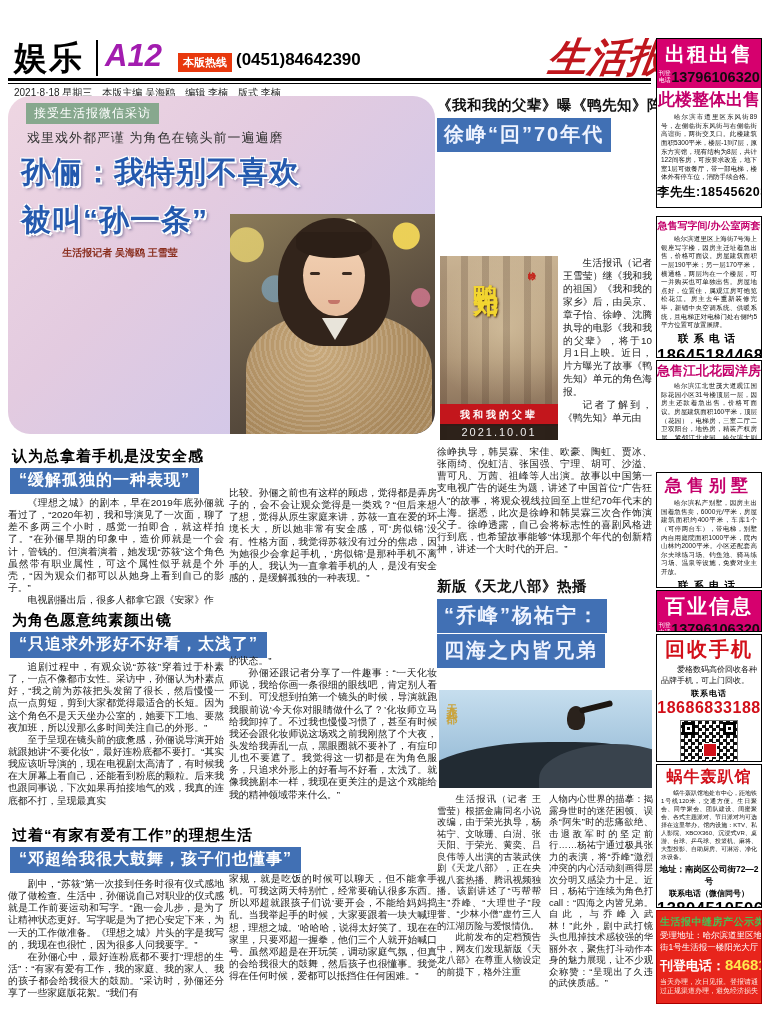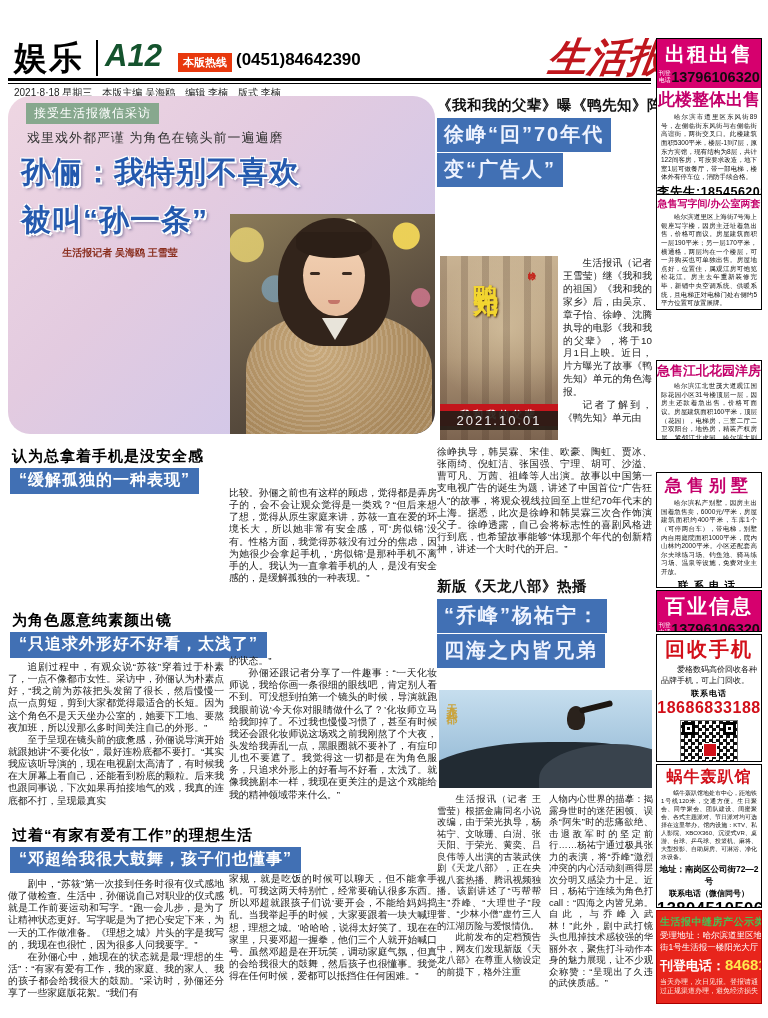--- a/index.html
+++ b/index.html
@@ -5,21 +5,21 @@
   html,body{margin:0;padding:0;background:#e9e9e9;}
   #page{position:relative;width:768px;height:1018px;background:#ffffff;margin:0 auto;
         font-family:"Liberation Sans","DejaVu Sans",sans-serif;color:#111;overflow:hidden;}
   .abs{position:absolute;}
   p{margin:0;text-indent:2em;}
   p.cont{text-indent:0;}
   .bodycol{font-size:9.8px;line-height:1.24;text-align:justify;color:#1a1a1a;}
   
   .hdr-section{font-size:33px;font-weight:bold;letter-spacing:2px;color:#000;text-align:right;}
   .hdr-div{width:2px;height:36px;background:#000;}
-  .hdr-page{font-size:31px;font-weight:bold;color:#14532d;font-style:italic;}
+  .hdr-page{font-size:31px;font-weight:bold;color:#a21caf;font-style:italic;}
   .hotline-badge{background:#e8380d;color:#fff;font-size:11px;font-weight:bold;padding:2px 5px;}
   .hotline-num{font-size:17px;font-weight:bold;color:#000;}
   .masthead{font-size:40px;font-weight:bold;font-style:italic;color:#c0161d;
             font-family:"DejaVu Serif","Liberation Serif",serif;transform:skewX(-8deg);}
   .rule{border-top:3px solid #000;border-bottom:1px solid #000;height:2px;width:643px;}
   .dateline{font-size:10px;color:#222;}
   
   .card{width:427px;height:338px;border-radius:22px;overflow:hidden;
         background:linear-gradient(135deg,#eed6e2 0%,#e3cbe0 40%,#d3c8e8 75%,#cdd2ec 100%);}
   .tag{display:inline-block;background:#87a88e;color:#fff;font-size:12px;padding:2px 8px;letter-spacing:1px;}
@@ -66,22 +66,22 @@
   .poster{width:118px;height:184px;overflow:hidden;position:absolute;
     background:
       repeating-linear-gradient(90deg,rgba(70,48,34,.22) 0 7px,rgba(0,0,0,0) 7px 21px),
       radial-gradient(circle at 55% 40%,rgba(255,240,200,.35),rgba(0,0,0,0) 60%),
       linear-gradient(#c9b393 0%,#ab9274 55%,#7c6450 100%);}
   .poster-title{position:absolute;left:30px;top:8px;color:#f2d530;font-size:25px;font-weight:bold;
                 text-shadow:1px 1px 2px rgba(60,30,0,.8);letter-spacing:4px;}
   .poster-credit{position:absolute;right:22px;top:10px;color:#c4251c;font-size:8px;font-weight:bold;}
   .poster-band{position:absolute;left:0;bottom:14px;width:100%;background:#c3161c;color:#fff;
                font-size:10px;font-weight:bold;text-align:center;letter-spacing:3px;padding:4px 0;}
-  .poster-date{position:absolute;left:0;bottom:10px;width:100%;background:rgba(38,28,22,.92);color:#eee;
-               font-size:13px;text-align:center;letter-spacing:2px;padding:2px 0;}
+  .poster-date{position:absolute;left:0;bottom:0;width:100%;background:rgba(38,28,22,.92);color:#eee;
+               font-size:11px;text-align:center;letter-spacing:2px;padding:2px 0;}
   .still{width:213px;height:98px;overflow:hidden;position:absolute;
          background:linear-gradient(#c6deee 0%,#9dc0da 70%,#86a9c4 100%);}
   .still-mass{position:absolute;left:-20px;bottom:-34px;width:260px;height:80px;background:#222b33;
               border-radius:50% 40% 0 0;}
   .still-mass2{position:absolute;left:100px;bottom:-20px;width:140px;height:64px;background:#39434d;
                border-radius:60% 50% 0 0;}
   .still-head{position:absolute;left:128px;top:16px;width:18px;height:24px;background:#2a221c;border-radius:50% 50% 40% 40%;}
   .still-hairs{position:absolute;left:140px;top:14px;width:34px;height:6px;background:#1d1712;border-radius:3px;transform:rotate(-14deg);}
   .still-title{position:absolute;left:5px;top:5px;color:#caa43c;font-size:11px;font-weight:bold;letter-spacing:3px;}
   
@@ -137,48 +137,51 @@
       <div class="p-bangs"></div>
       <div class="p-eye" style="left:80px;"></div>
       <div class="p-eye" style="left:112px;"></div>
       <div class="p-mouth"></div>
       <div class="p-shirt"></div>
     </div>
   </div>
 
   <div class="abs sec-h" style="left:12px;top:447px;">认为总拿着手机是没安全感</div>
   <span class="abs hl" style="left:10px;top:468px;">“缓解孤独的一种表现”</span>
+  <div class="abs bodycol" style="left:8px;top:497px;width:216px;">
+    <p>《理想之城》的剧本，早在2019年底孙俪就看过了，“2020年初，我和导演见了一次面，聊了差不多两三个小时，感觉一拍即合，就这样拍了。”在孙俪早期的印象中，造价师就是一个会计，管钱的。但演着演着，她发现“苏筱”这个角色虽然带有职业属性，可这个属性似乎就是个外壳，“因为观众们都可以从她身上看到自己的影子。”</p>
+    <p>电视剧播出后，很多人都拿它跟《安家》作</p>
+  </div>
   <div class="abs bodycol" style="left:229px;top:487px;width:208px;">
     <p class="cont">比较。孙俪之前也有这样的顾虑，觉得都是弄房子的，会不会让观众觉得是一类戏？“但后来想了想，觉得从原生家庭来讲，苏筱一直在爱的环境长大，所以她非常有安全感，可‘房似锦’没有。性格方面，我觉得苏筱没有过分的焦虑，因为她很少会拿起手机，‘房似锦’是那种手机不离手的人。我认为一直拿着手机的人，是没有安全感的，是缓解孤独的一种表现。”</p>
   </div>
 
   <div class="abs sec-h" style="left:12px;top:611px;">为角色愿意纯素颜出镜</div>
   <span class="abs hl" style="left:10px;top:632px;">“只追求外形好不好看，太浅了”</span>
   <div class="abs bodycol" style="left:8px;top:661px;width:216px;">
     <p>追剧过程中，有观众说“苏筱”穿着过于朴素了，一点不像都市女性。采访中，孙俪认为朴素点好，“我之前为苏筱把头发留了很长，然后慢慢一点一点剪短，剪到大家都觉得最适合的长短。因为这个角色不是天天坐办公室的，她要下工地、要熬夜加班，所以没那么多时间关注自己的外形。”</p>
     <p>至于呈现在镜头前的疲惫感，孙俪说导演开始就跟她讲“不要化妆”，最好连粉底都不要打。“其实我应该听导演的，现在电视剧太高清了，有时候我在大屏幕上看自己，还能看到粉底的颗粒。后来我也跟同事说，下次如果再拍接地气的戏，我真的连底都不打，呈现最真实</p>
   </div>
   <div class="abs bodycol" style="left:229px;top:655px;width:208px;">
     <p class="cont">的状态。”</p>
     <p>孙俪还跟记者分享了一件趣事：“一天化妆师说，我给你画一条很细的眼线吧，肯定别人看不到。可没想到拍第一个镜头的时候，导演就跑我眼前说‘今天你对眼睛做什么了？’化妆师立马给我卸掉了。不过我也慢慢习惯了，甚至有时候我还会跟化妆师说这场戏之前我刚熬了个大夜，头发给我弄乱一点，黑眼圈就不要补了，有痘印儿也不要遮了。我觉得这一切都是在为角色服务，只追求外形上的好看与不好看，太浅了。就像我挑剧本一样，我现在更关注的是这个戏能给我的精神领域带来什么。”</p>
   </div>
 
   <div class="abs sec-h" style="left:12px;top:826px;">过着“有家有爱有工作”的理想生活</div>
   <span class="abs hl" style="left:10px;top:847px;">“邓超给我很大鼓舞，孩子们也懂事”</span>
   <div class="abs bodycol" style="left:8px;top:878px;width:216px;">
     <p>剧中，“苏筱”第一次接到任务时很有仪式感地做了做检查。生活中，孙俪说自己对职业的仪式感就是工作前要运动和写字。“跑一会儿步，是为了让精神状态更好。写字呢是为了把心安定下来，为一天的工作做准备。《理想之城》片头的字是我写的，我现在也很忙，因为很多人问我要字。”</p>
-    <p>在孙俪心中，她现在的状态就是最“理想的生活”：“有家有爱有工作，我的家庭、我的家人、我的孩子都会给我很大的鼓励。”采访时，孙俪还分享了一些家庭版花絮。“我们有</p>
+    <p>在孙俪心中，最好连粉底都不要打“理想的生活”：“有家有爱有工作，我的家庭、我的家人、我的孩子都会给我很大的鼓励。”采访时，孙俪还分享了一些家庭版花絮。“我们有</p>
   </div>
   <div class="abs bodycol" style="left:229px;top:873px;width:208px;">
     <p class="cont">家规，就是吃饭的时候可以聊天，但不能拿手机。可我这两天特别忙，经常要确认很多东西。所以邓超就跟孩子们说‘要开会，不能给妈妈捣乱。当我举起手的时候，大家要跟着一块大喊理想，理想之城。’哈哈哈，说得太好笑了。现在在家里，只要邓超一握拳，他们三个人就开始喊口号。虽然邓超是在开玩笑，调动家庭气氛，但真的会给我很大的鼓舞，然后孩子也很懂事。我觉得在任何时候，爱都可以抵挡住任何困难。”</p>
   </div>
 
   <div class="abs kicker" style="left:437px;top:96px;">《我和我的父辈》曝《鸭先知》阵容</div>
   <span class="abs bighl" style="left:437px;top:118px;">徐峥“回”70年代</span>
-  <span class="abs bighl" style="left:437px;top:153px;">变“广告人”</span>
 
   <div class="poster" style="left:440px;top:256px;">
     <div class="poster-title vert">鸭先知</div>
     <div class="poster-credit vert">徐峥</div>
     <div class="poster-band">我和我的父辈</div>
     <div class="poster-date">2021.10.01</div>
   </div>
   <div class="abs bodycol" style="left:563px;top:257px;width:89px;line-height:1.32;">
     <p>生活报讯（记者 王雪莹）继《我和我的祖国》《我和我的家乡》后，由吴京、章子怡、徐峥、沈腾执导的电影《我和我的父辈》，将于10月1日上映。近日，片方曝光了故事《鸭先知》单元的角色海报。</p>
     <p>记者了解到，《鸭先知》单元由</p>
@@ -214,21 +217,21 @@
         <span class="num">13796106320</span>
       </div>
     </div>
     <div class="adtitle" style="font-size:17px;">此楼整体出售</div>
     <div class="adbody">
       <p>哈尔滨市道里区东风街89号，左侧临街东风街与右侧临街高谊街，两街交叉口。此楼建筑面积5300平米，楼层-1到7层，原东方宾馆，现有结构为8层，共计122间客房，可按要求改造，地下室1层可做餐厅，带一部电梯，楼体外有停车位，消防手续合格。</p>
     </div>
     <div class="adcontact-num" style="font-size:12.5px;">李先生:18545620356</div>
   </div>
 
-  <div class="adbox" style="top:194px;height:116px;">
+  <div class="adbox" style="top:216px;height:142px;">
     <div class="adtitle" style="font-size:10px;padding-top:2px;">急售写字间/办公室两套</div>
     <div class="adbody">
       <p>哈尔滨道里区上海街7号海上银座写字楼，因房主迁址着急出售，价格可面议。房屋建筑面积一层190平米；另一层170平米，横通格，两层均在一个楼层，可一并购买也可单独出售。房屋地点好，位置佳，属观江房可饱览松花江。房主去年重新装修完毕，新铺中央空调系统、供暖系统，且电梯正对电梯门处右侧约5平方位置可放置展牌。</p>
     </div>
     <div class="adcontact-lbl">联系电话</div>
     <div class="adcontact-num">18645184468</div>
   </div>
 
   <div class="adbox" style="top:360px;height:80px;">
     <div class="adtitle" style="font-size:13px;padding-top:1px;">急售江北花园洋房</div>

